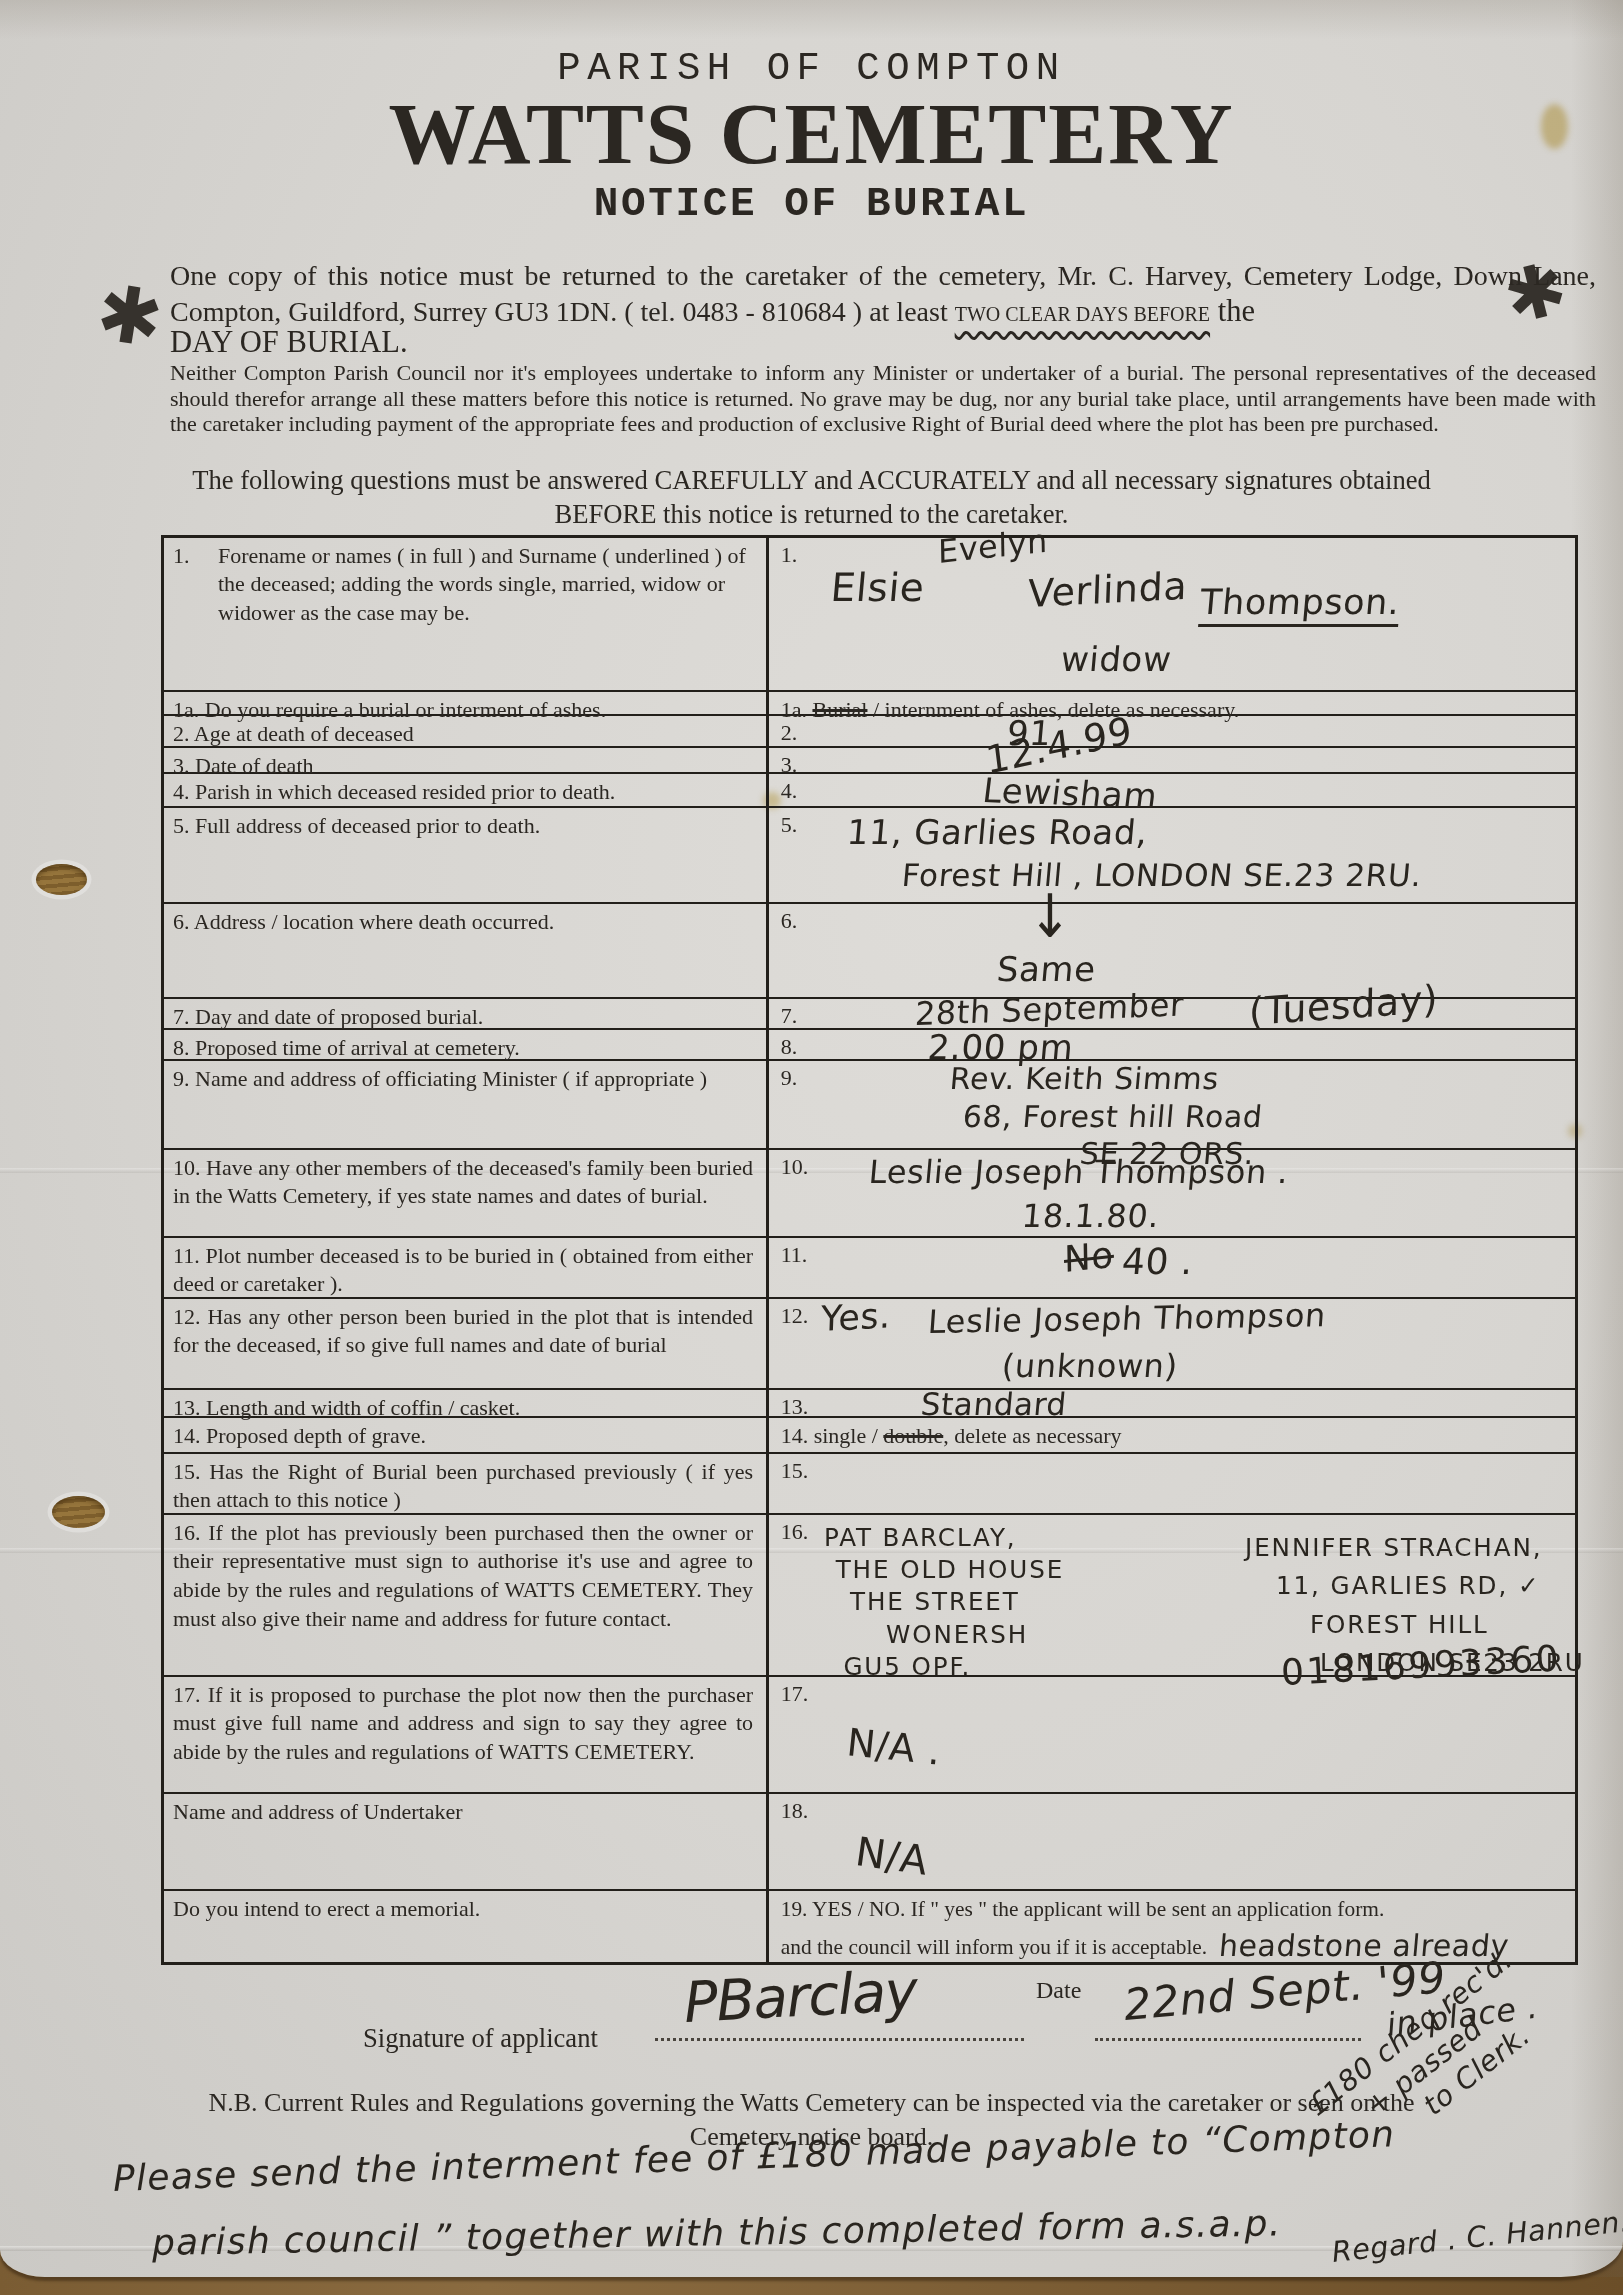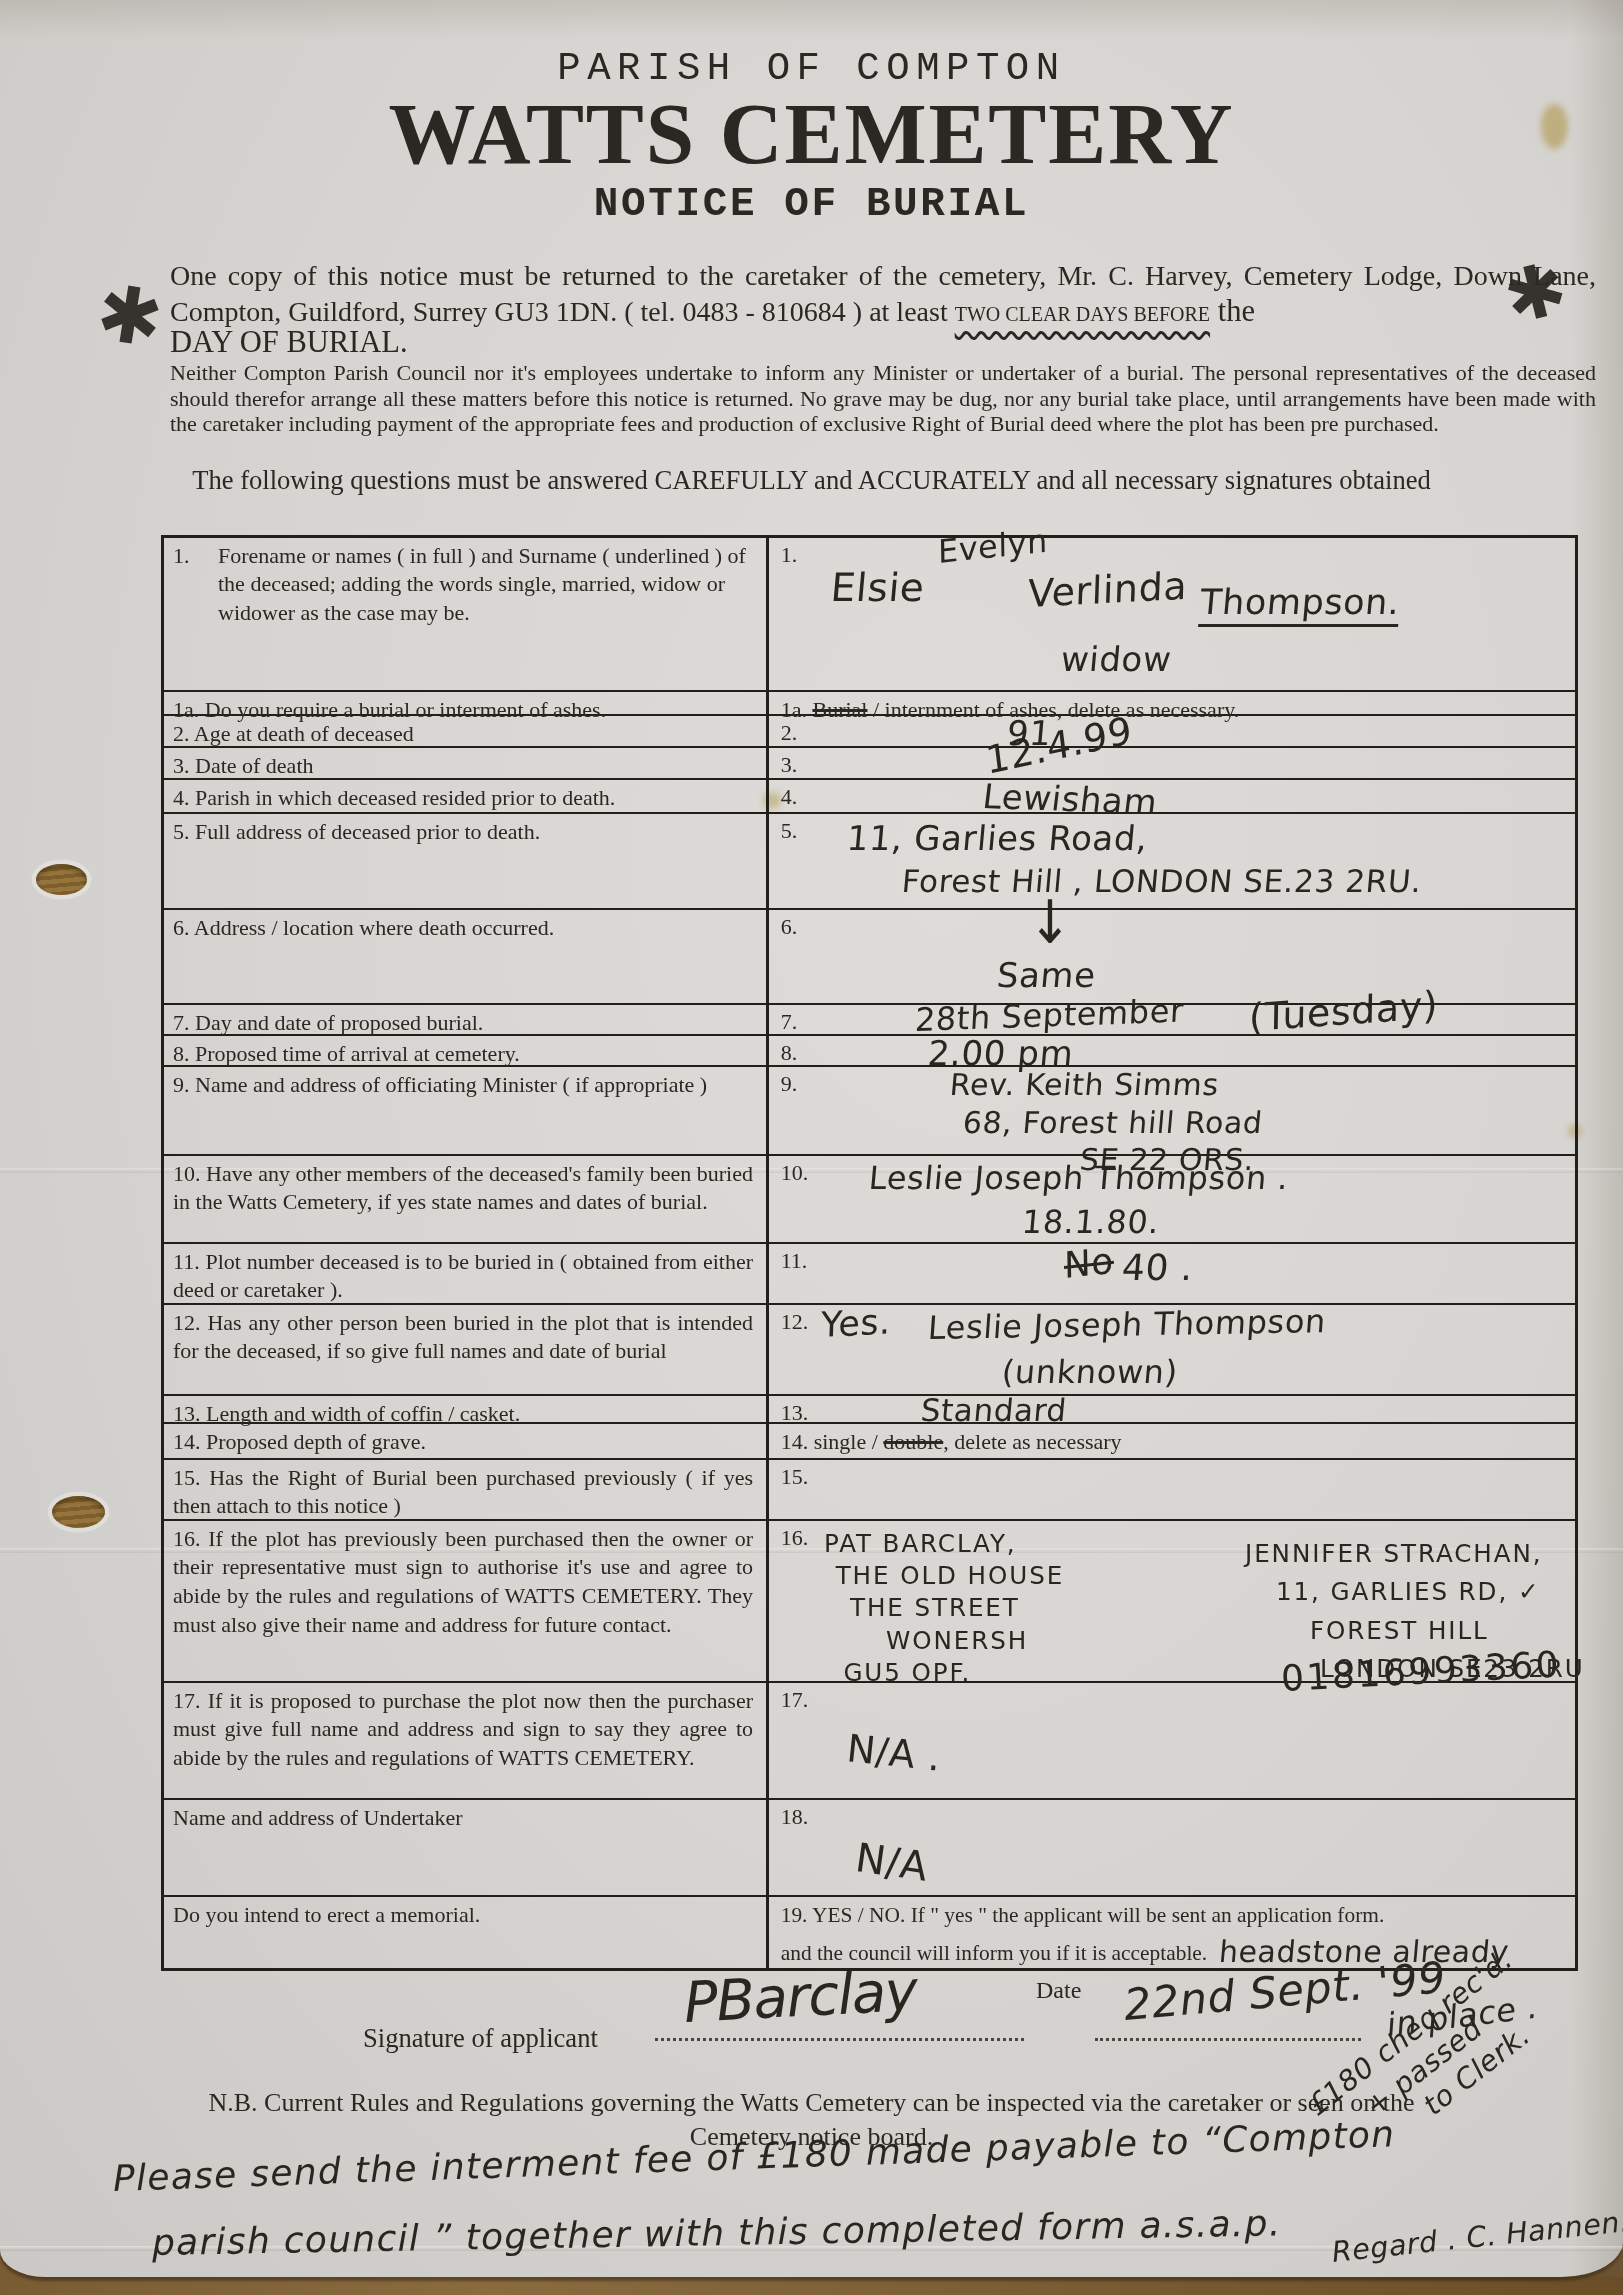--- a/index.html
+++ b/index.html
@@ -80,20 +80,21 @@
   <div class="center h-title">WATTS CEMETERY</div>
   <div class="center h-sub">NOTICE OF BURIAL</div>
 
   <div class="penstar" style="left:97px;top:271px;font-size:78px;transform:rotate(9deg)">✱</div>
   <div class="penstar" style="left:1505px;top:250px;font-size:73px;transform:rotate(-14deg)">✱</div>
 
   <div class="para p1"><span>One copy of this notice must be returned to the caretaker of the cemetery, Mr. C. Harvey, Cemetery Lodge, Down Lane, Compton, Guildford, Surrey GU3 1DN. ( tel. 0483 - 810684 ) at least </span><span class="wavy">TWO CLEAR DAYS BEFORE</span><span class="bigcaps"> the</span></div>
   <div class="para p1b">DAY OF BURIAL.</div>
   <div class="para p2">Neither Compton Parish Council nor it's employees undertake to inform any Minister or undertaker of a burial. The personal representatives of the deceased should therefor arrange all these matters before this notice is returned. No grave may be dug, nor any burial take place, until arrangements have been made with the caretaker including payment of the appropriate fees and production of exclusive Right of Burial deed where the plot has been pre purchased.</div>
   <div class="center p3a">The following questions must be answered CAREFULLY and ACCURATELY and all necessary signatures obtained</div>
+  <div class="center p3b">BEFORE this notice is returned to the caretaker.</div>
 
   <div class="ftable">
 
     <div class="row" style="height:152px">
       <div class="qcell qflex">
         <span class="qn">1.</span>
         <span>Forename or names ( in full ) and Surname ( underlined ) of the deceased; adding the words single, married, widow or widower as the case may be.</span>
       </div>
       <div class="acell">
         <span class="anum">1.</span>
@@ -113,21 +114,21 @@
     </div>
 
     <div class="row" style="height:32px">
       <div class="qcell">2. Age at death of deceased</div>
       <div class="acell">
         <span class="anum">2.</span>
         <span class="hw skew" style="left:238px;top:-2.6px;font-size:34px">91</span>
       </div>
     </div>
 
-    <div class="row" style="height:32px">
+    <div class="row" style="height:26px">
       <div class="qcell">3. Date of death</div>
       <div class="acell">
         <span class="anum">3.</span>
         <span class="hw skew" style="left:217px;top:-9px;font-size:38px;transform:rotate(-12deg) skewX(-5deg)">12.4.99</span>
       </div>
     </div>
 
     <div class="row" style="height:34px">
       <div class="qcell">4. Parish in which deceased resided prior to death.</div>
       <div class="acell">

